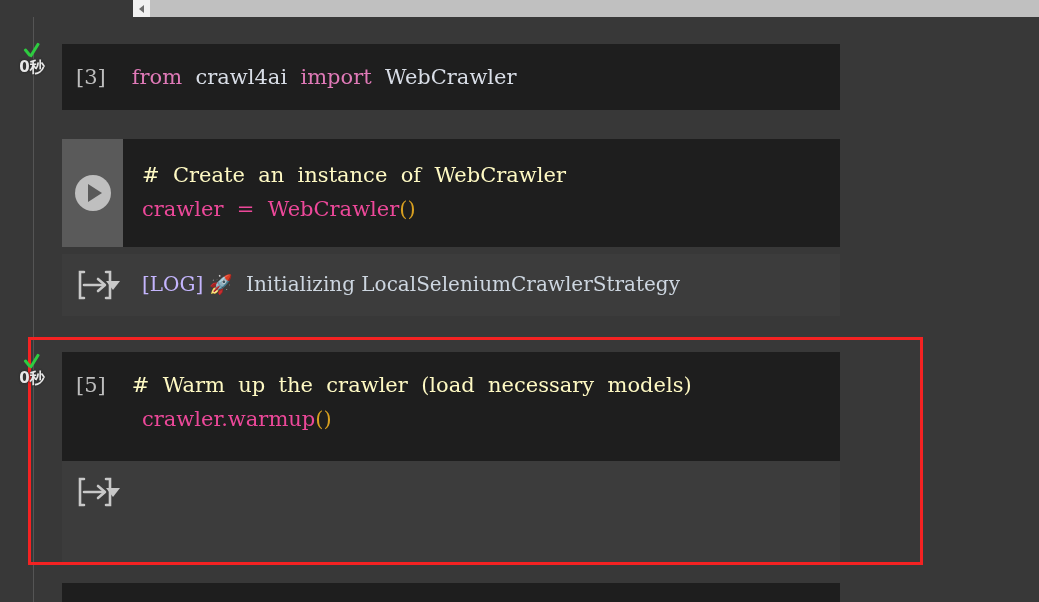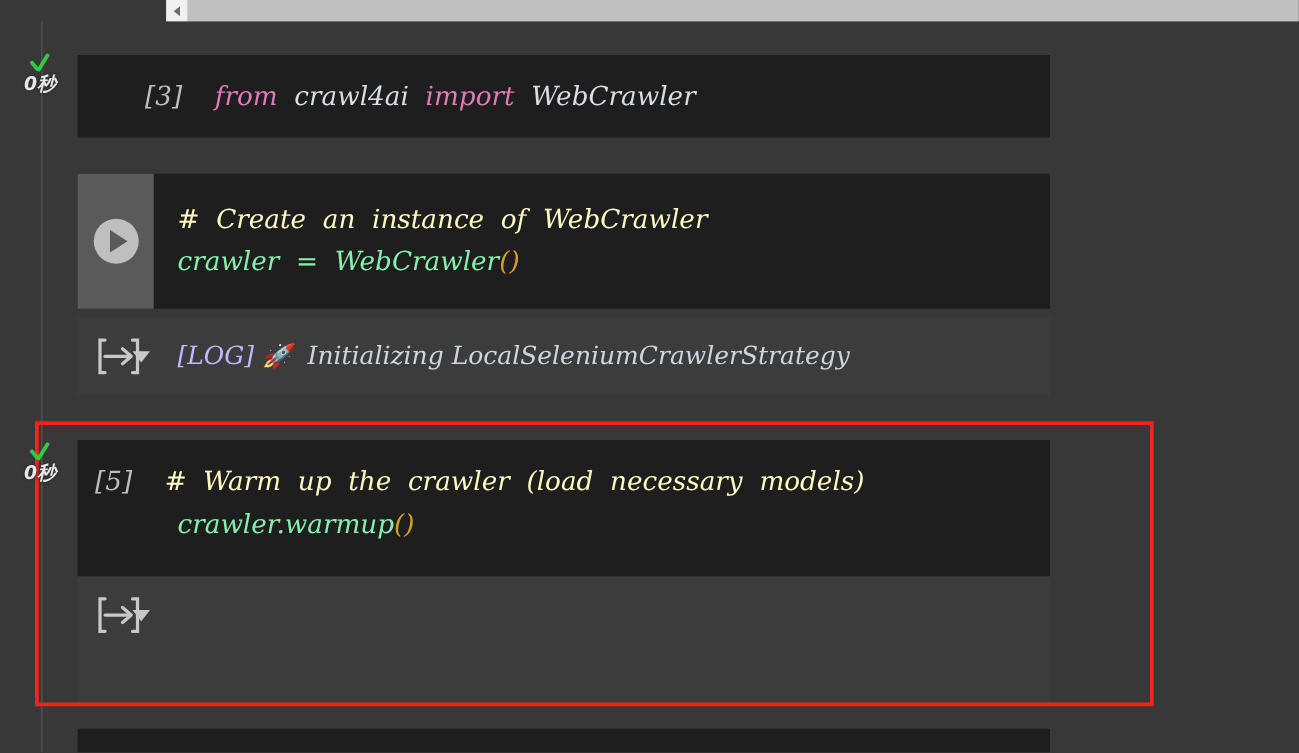--- a/index.html
+++ b/index.html
@@ -7,21 +7,20 @@
     width: 1039px; height: 602px;
     overflow: hidden;
     background: #383838;
     font-family: "DejaVu Sans", sans-serif;
   }
 
   #root {
     position: relative;
     width: 840px; height: 602px;
     background: #383838;
-    font-style: italic;
   }
 
   
   .hscroll {
     position: absolute;
     left: 133px; top: 0; width: 906px; height: 17px;
     background: #c0c0c0;
     display: flex; align-items: stretch;
   }
   .hscroll-btn {
@@ -126,21 +125,21 @@
     color: #d4d4d4;
   }
   .prompt {
     color: #bdbdbd;
     font-family: "DejaVu Serif", serif;
   }
   .kw     { color: #e07ab8; }
   .ident  { color: #d8dde6; }
   .comment{ color: #fef9c3; }
   .paren  { color: #d8a020; }
-  .plain  { color: #86efac; }
+  .plain  { color: #ec4899; }
 
   
   .output {
     position: absolute;
     left: 62px; right: 0;
     background: #3c3c3c;
   }
   .out-icon {
     position: absolute;
     left: 14px; top: 14px;
@@ -181,21 +180,21 @@
     <div class="hscroll-thumb"></div>
   </div>
 
   <div class="gutter-rail"></div>
 
   <div class="exec-badge" style="top:44px;">
     <span class="check"></span>
     <span class="badge-text">0秒</span>
   </div>
 
-  <div class="cell" style="top:44px; height:66px;padding-left:40px;">
+  <div class="cell" style="top:44px; height:66px;">
     <div class="code-area" style="padding:16px 0 16px 14px;"><span class="prompt">[3]</span><span style="display:inline-block;width:26px;"></span><span class="kw">from</span><span class="plain">  </span><span class="ident">crawl4ai</span><span class="plain">  </span><span class="kw">import</span><span class="plain">  </span><span class="ident">WebCrawler</span></div>
   </div>
 
 
   <div class="cell" style="top:139px; height:108px;">
     <div class="run-panel">
       <div class="play-circle">
         <span class="play-tri"></span>
       </div>
     </div>

